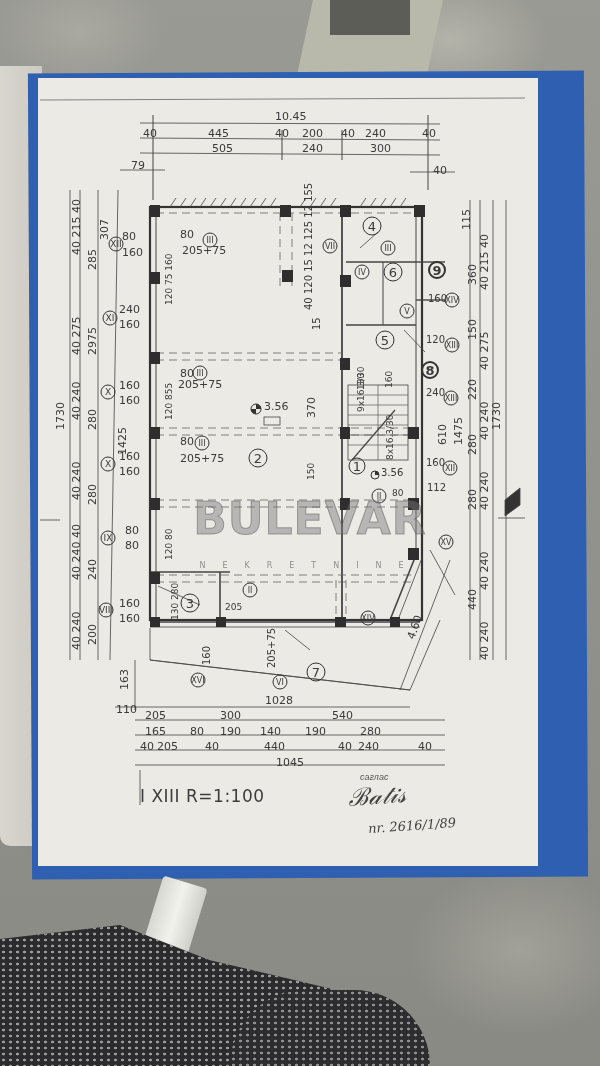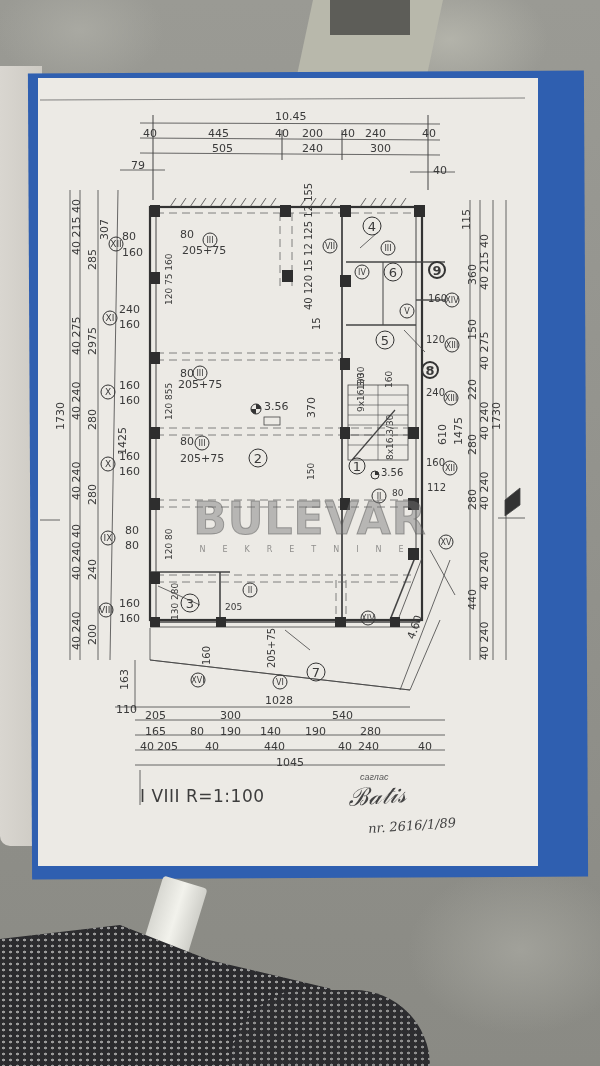--- a/index.html
+++ b/index.html
@@ -17,21 +17,21 @@
   .fabric2{position:absolute;left:230px;top:990px;width:200px;height:76px;
      background:radial-gradient(circle,#8f8f8f 1.3px,transparent 1.6px) 0 0/7px 6px,#2d2d30;border-radius:90px 90px 0 0;}
   .tube{position:absolute;left:148px;top:880px;width:46px;height:100px;background:linear-gradient(90deg,#d8d8d2,#f2f2ec,#cfcfc9);transform:rotate(17deg);border-radius:4px;}
   .folder{position:absolute;left:30px;top:72px;width:556px;height:806px;background:#2f5fb0;transform:rotate(-0.3deg);}
   .left-page{position:absolute;left:0;top:66px;width:42px;height:780px;background:linear-gradient(90deg,#d9d6d0,#cdcac3);border-radius:0 0 0 10px;}
   .sheet{position:absolute;left:38px;top:78px;width:500px;height:788px;background:#eceae5;}
   .plan{position:absolute;left:0;top:0;width:600px;height:1066px;}
   .plan text{font-family:"DejaVu Sans",sans-serif;fill:#3a3a3a;}
   .wm{position:absolute;left:170px;top:495px;width:280px;text-align:center;pointer-events:none;}
   .wm-big{font-family:"DejaVu Sans",sans-serif;font-weight:bold;font-size:44px;letter-spacing:1px;color:rgba(120,120,120,0.45);-webkit-text-stroke:1px rgba(90,90,90,0.5);line-height:48px;}
-  .wm-small{font-family:"DejaVu Sans",sans-serif;font-size:8px;letter-spacing:17px;color:rgba(80,80,80,0.6);margin-top:2px;}
+  .wm-small{font-family:"DejaVu Sans",sans-serif;font-size:8px;letter-spacing:17px;color:rgba(80,80,80,0.6);margin-top:18px;}
   .title{position:absolute;left:140px;top:786px;font-family:"DejaVu Sans",sans-serif;font-size:17px;color:#3d3d3d;letter-spacing:0.5px;}
   .sign{position:absolute;left:348px;top:778px;font-family:"DejaVu Serif",serif;font-style:italic;font-size:24px;color:#444;transform:rotate(-4deg);}
   .sign-small{position:absolute;left:360px;top:772px;font-family:Liberation Sans, sans-serif;font-style:italic;font-size:9px;color:#555;}
   .reg{position:absolute;left:368px;top:818px;font-family:"DejaVu Serif",serif;font-style:italic;font-size:13px;color:#444;transform:rotate(-4deg);}
 </style>
 </head>
 <body>
 
 <div class="bg"></div>
 <div class="bg-panel"></div>
@@ -390,20 +390,20 @@
     <text x="418" y="750">40</text>
     <text x="276" y="766">1045</text>
   </g>
 </svg>
 
 <div class="wm">
   <div class="wm-big">BULEVAR</div>
   <div class="wm-small">NEKRETNINE</div>
 </div>
 
-<div class="title">I VIII R=1:100</div>
+<div class="title">I XIII R=1:100</div>
 <div class="sign-small">саглас</div>
 <div class="sign">ℬ𝒶𝓉𝒾𝓈</div>
 <div class="reg">nr. 2616/1/89</div>
 
 <div class="tube"></div>
 <div class="fabric"></div>
 <div class="fabric2"></div>
 
 </body></html>

